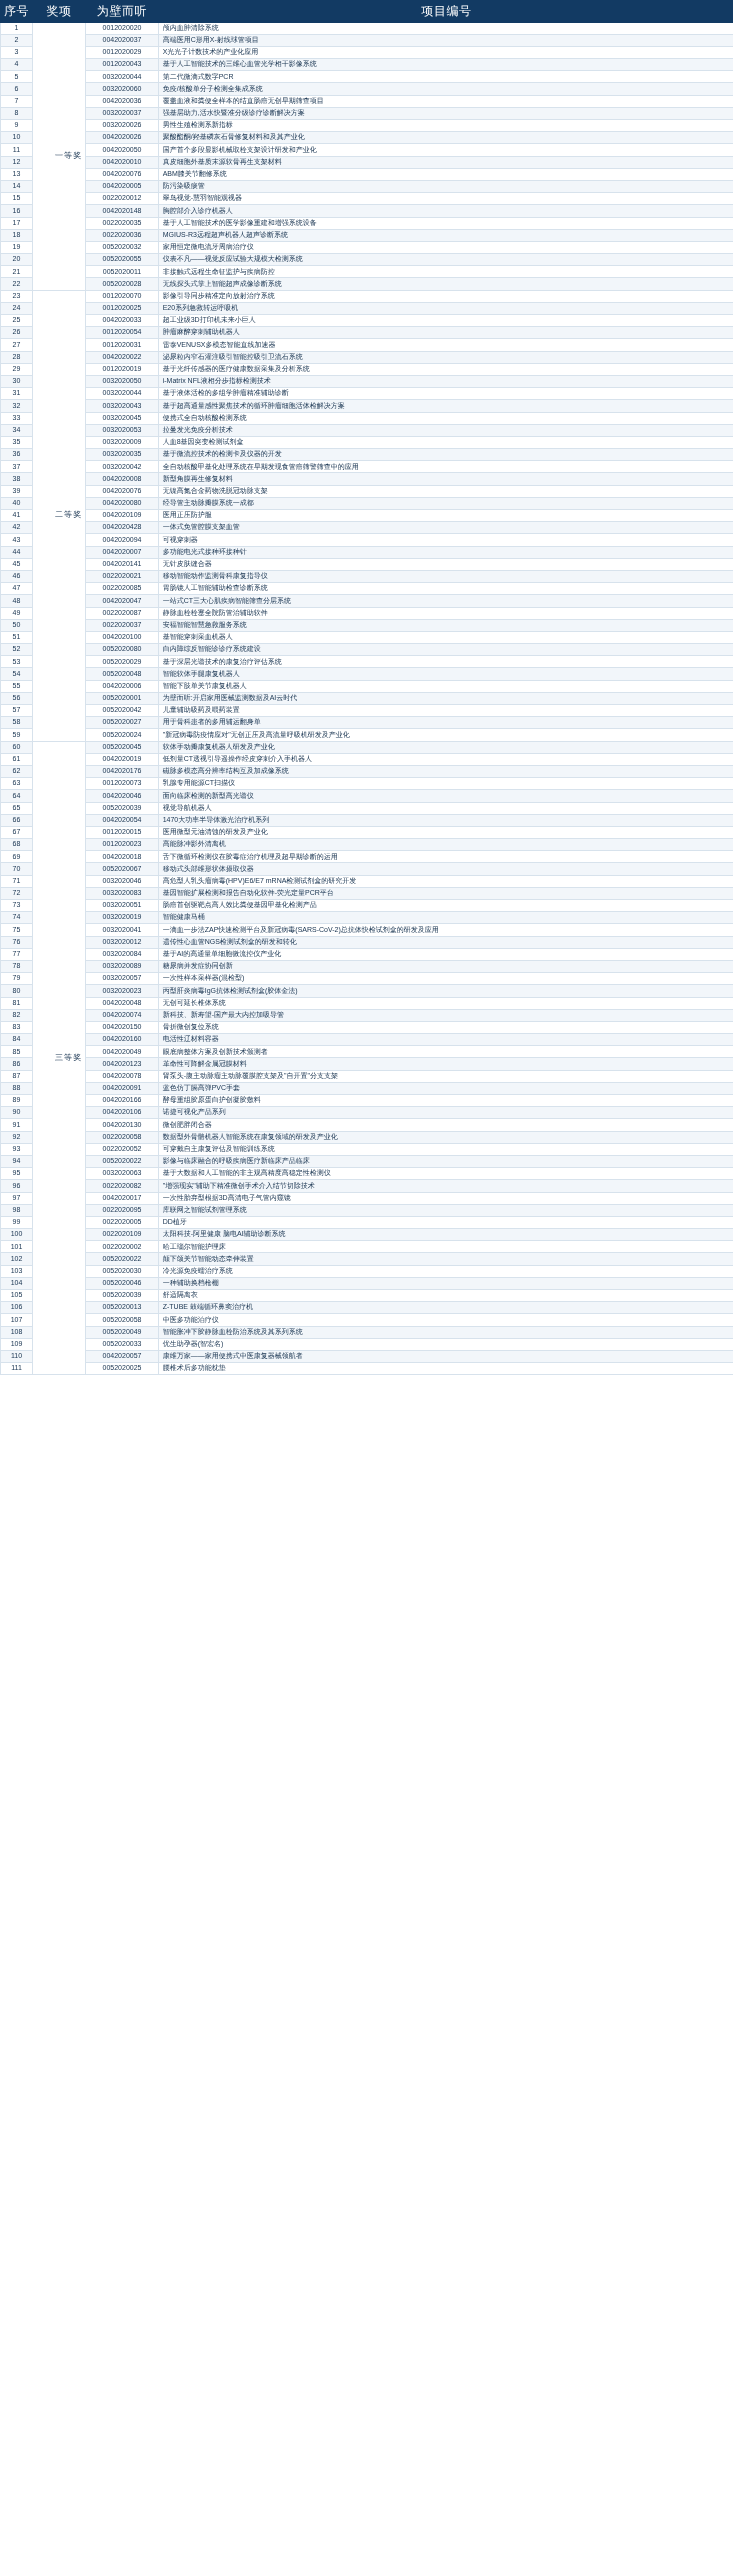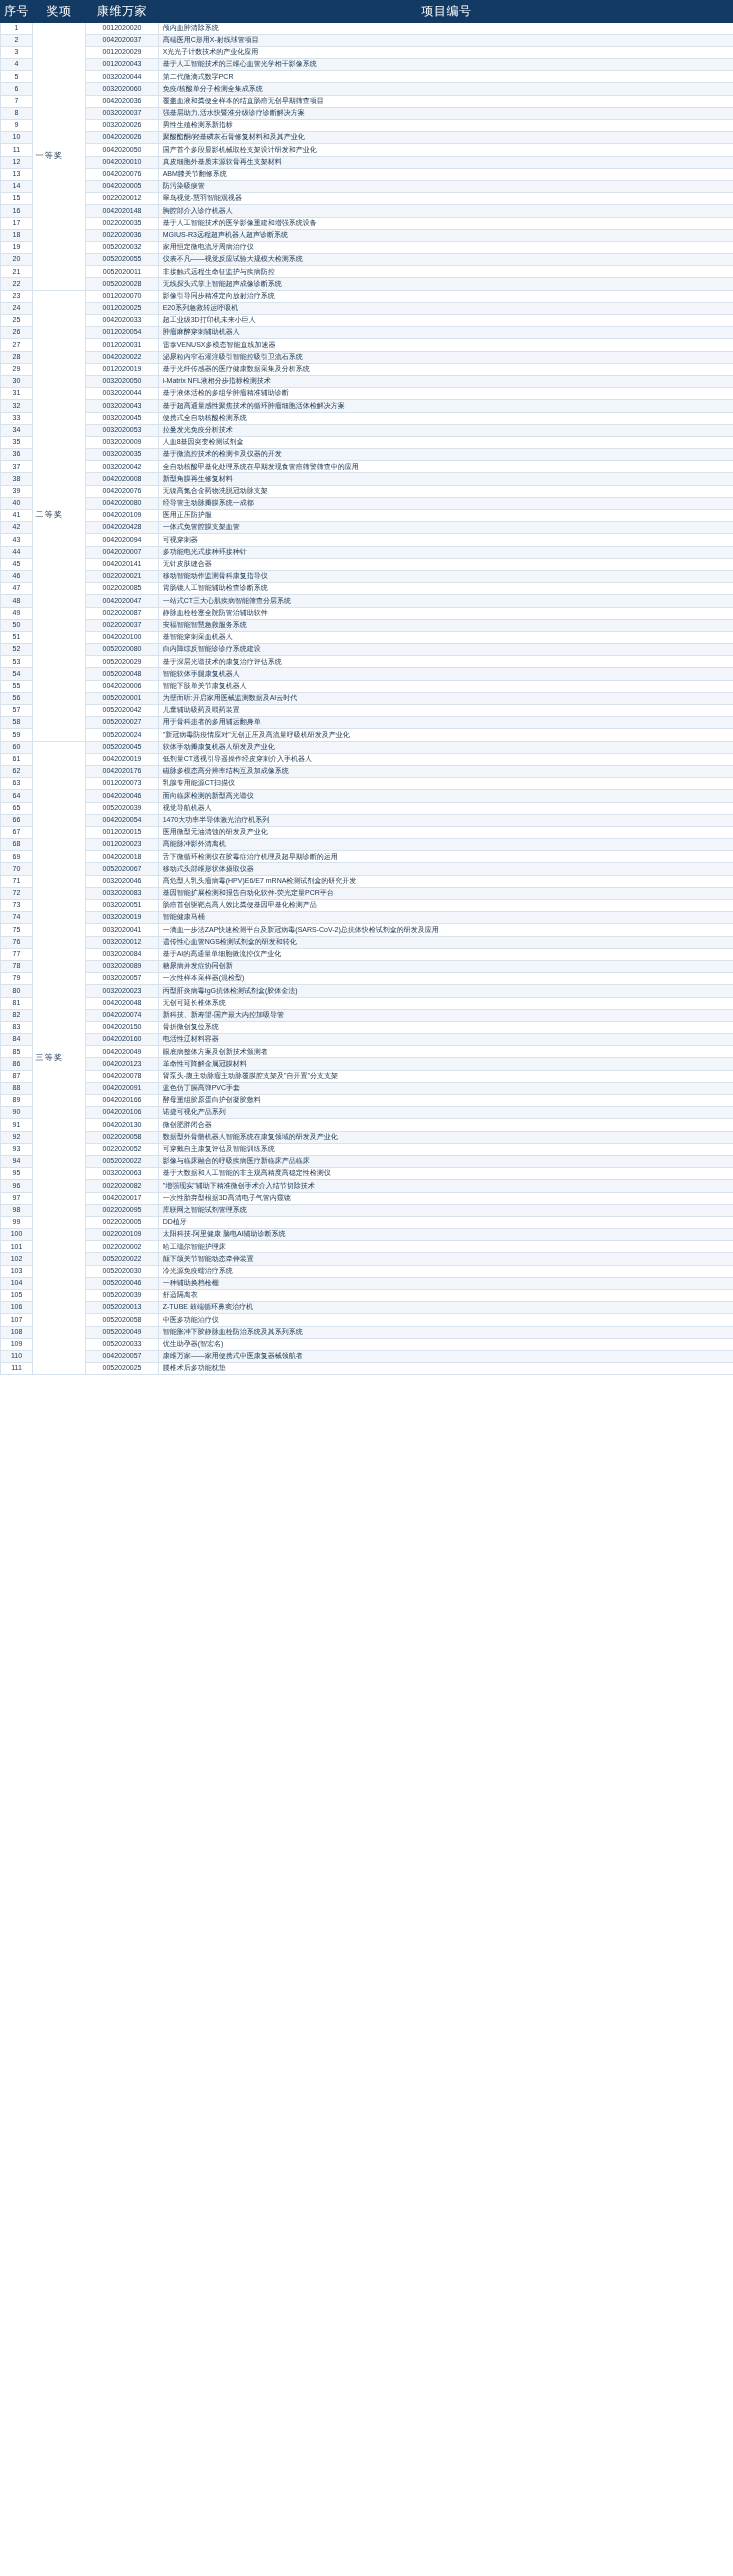--- a/index.html
+++ b/index.html
@@ -13,21 +13,21 @@
   col.c-no{width:32px;}
   col.c-award{width:53px;}
   col.c-code{width:73px;}
   col.c-name{width:576px;}
   tbody td{
     font-size:7px;color:#16324f;border:0.6px solid #d7e2ec;
     height:11.2px;line-height:8.6px;padding:0 2.5px;vertical-align:middle;
     overflow:hidden;white-space:nowrap;
   }
   td.no{text-align:center;}
-  td.award{text-align:left;font-size:8px;letter-spacing:1.2px;margin-left:24px;}
+  td.award{text-align:right;font-size:8px;letter-spacing:1.2px;margin-left:24px;}
   td.code{text-align:center;font-family:"Liberation Sans",sans-serif;}
   td.name{text-align:left;padding-left:3.7px;}
   tbody tr:nth-child(even) td{background:#f2f6fa;}
   tbody tr:nth-child(odd) td{background:#ffffff;}
   td.award{background:#ffffff !important;}
 </style>
 </head>
 <body>
 
 <div class="sheet">
@@ -35,21 +35,21 @@
     <colgroup>
       <col class="c-no">
         <col class="c-award">
         <col class="c-code">
         <col class="c-name">
     </colgroup>
     <thead>
       <tr>
         <th>序号</th>
         <th>奖项</th>
-        <th>康维万家</th>
+        <th>为壁而听</th>
         <th>项目编号</th>
       </tr>
     </thead>
     <tbody id="tbody">
         <tr>
           <td class="no">1</td>
           <td class="award" rowspan="22">一等奖</td>
           <td class="code">0012020020</td>
           <td class="name">颅内血肿清除系统</td>
         </tr>

